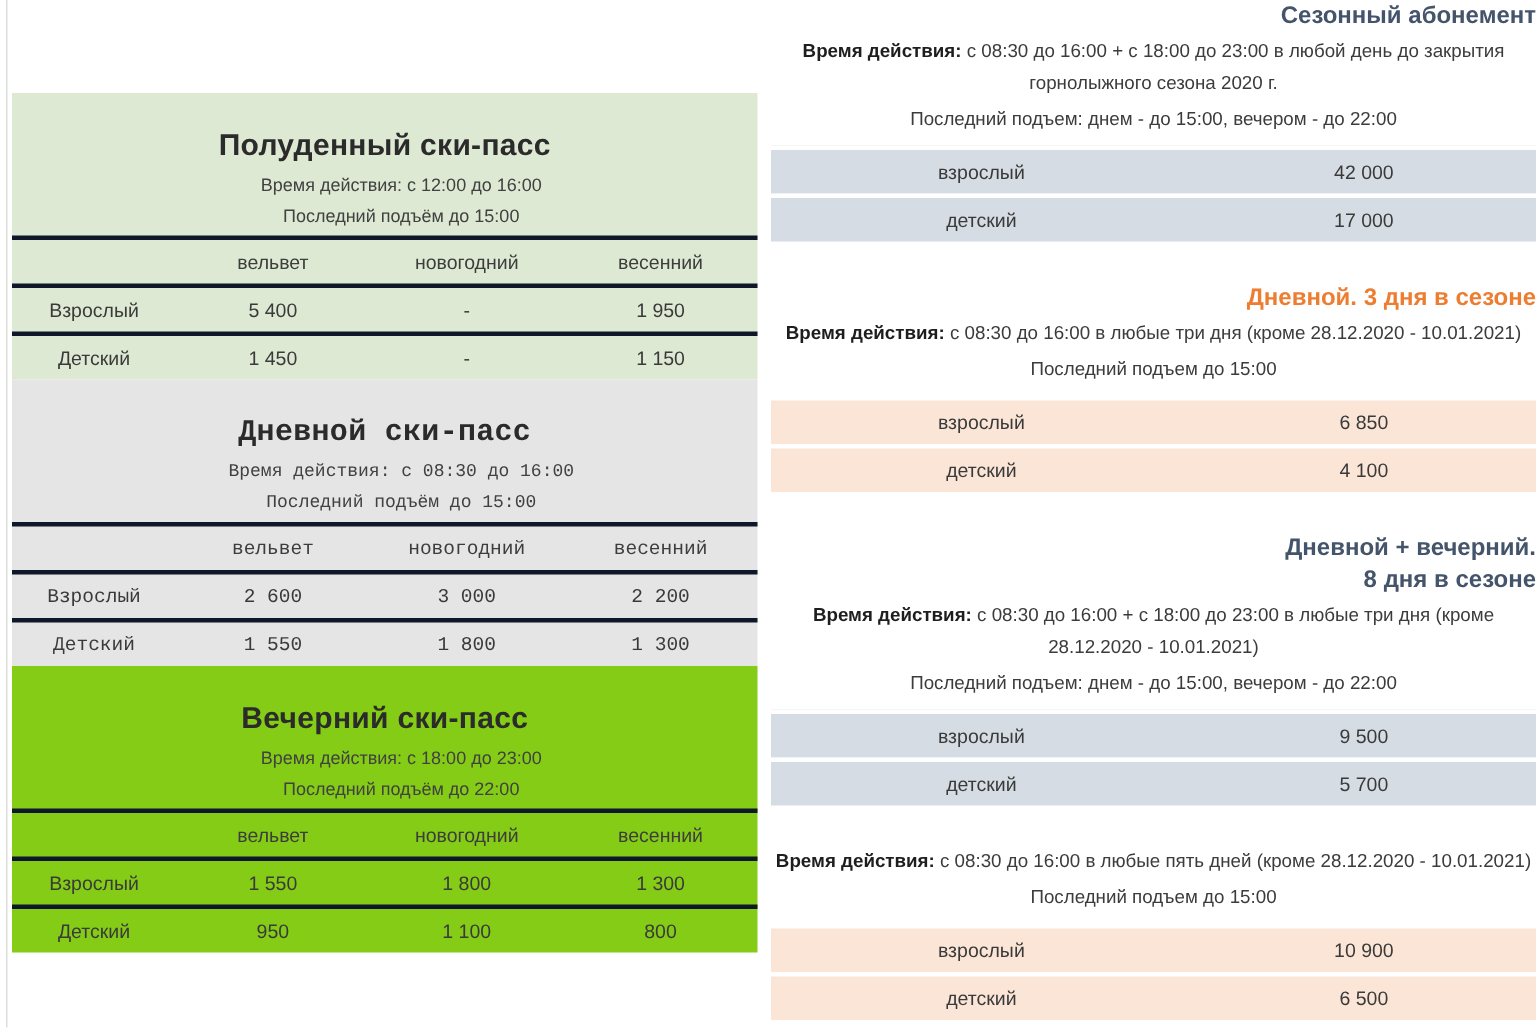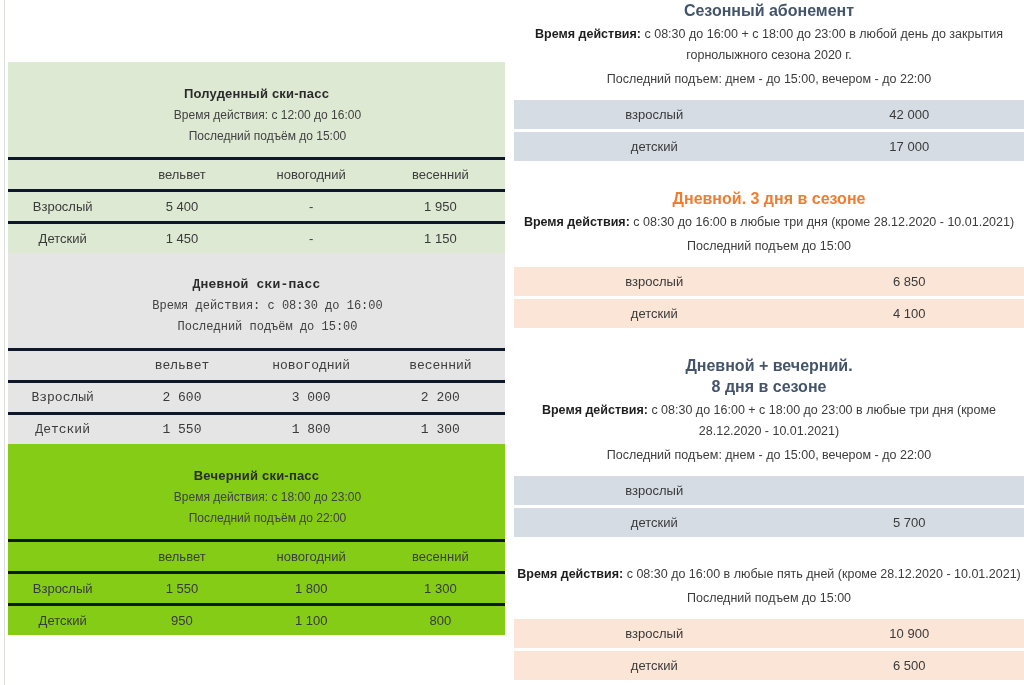--- a/index.html
+++ b/index.html
@@ -12,35 +12,35 @@
   .page { position: relative; width: 1024px; height: 685px; background: #fff; }
   .edge-line { position: absolute; left: 4px; top: 0; width: 1px; height: 685px; background: #dbe0d8; }
 
   
   .col-left { position: absolute; left: 8px; top: 62px; width: 497px; }
   .pass { width: 100%; }
   .theme-green { background: #dee9d4; }
   .theme-pink  { background: #e5e5e5; font-family: Liberation Mono, monospace; }
   .theme-gray  { background: #84cc16; }
   .pass-head { height: 95px; padding-top: 24px; text-align: center; }
-  .pass-title { font-size: 13px; font-weight: bold; color: #2b2b2b; letter-spacing: .2px; }
+  .pass-title { font-size: 20px; font-weight: bold; color: #2b2b2b; letter-spacing: .2px; }
   .pass-sub { font-size: 12px; color: #414141; margin-top: 7px; padding-left: 22px; }
   .prow {
     display: grid; grid-template-columns: 22% 26% 26% 26%;
     height: 32px; border-top: 3px solid #0f172a;
     align-items: center; text-align: center;
     font-size: 13px; color: #3a3a3a;
   }
   .prow.phead .pcell { color: #3d3d3d; }
 
   
   .col-right { position: absolute; left: 514px; top: 0; width: 510px; text-align: center; }
   .abon { width: 100%; }
   .abon + .abon { margin-top: 27px; }
-  .abon-title { font-size: 16px; font-weight: bold; line-height: 21px; }
+  .abon-title { font-size: 16px; font-weight: bold; line-height: 21px; text-align: right; }
   .abon-title .tl:empty { display: none; }
   .title-navy   { color: #44546a; }
   .title-orange { color: #ed7d31; }
   .abon-sub { font-size: 12.5px; line-height: 21px; color: #3c3c3c; margin-top: 3px; }
   .abon-sub b { color: #1e1e1e; }
   .abon-rows { margin-top: 7px; }
   .arow {
     display: flex; height: 32px; border-top: 3px solid #ffffff;
     align-items: center; font-size: 13px; color: #3a3a3a;
   }
@@ -179,20 +179,21 @@
     <section class="abon">
       <h2 class="abon-title title-navy">
         <div class="tl">Дневной + вечерний.</div>
         <div class="tl">8 дня в сезоне</div>
       </h2>
       <p class="abon-sub"><b>Время действия:</b> <span>с 08:30 до 16:00 + с 18:00 до 23:00 в любые три дня (кроме 28.12.2020 - 10.01.2021)</span></p>
       <p class="abon-sub">Последний подъем: днем - до 15:00, вечером - до 22:00</p>
       <div class="abon-rows rows-bluegray">
         <div class="arow">
           <span class="alabel">взрослый</span>
+          <span class="avalue">9 500</span>
         </div>
         <div class="arow">
           <span class="alabel">детский</span>
           <span class="avalue">5 700</span>
         </div>
       </div>
     </section>
 
     <section class="abon">
       <p class="abon-sub"><b>Время действия:</b> <span>с 08:30 до 16:00 в любые пять дней (кроме 28.12.2020 - 10.01.2021)</span></p>

